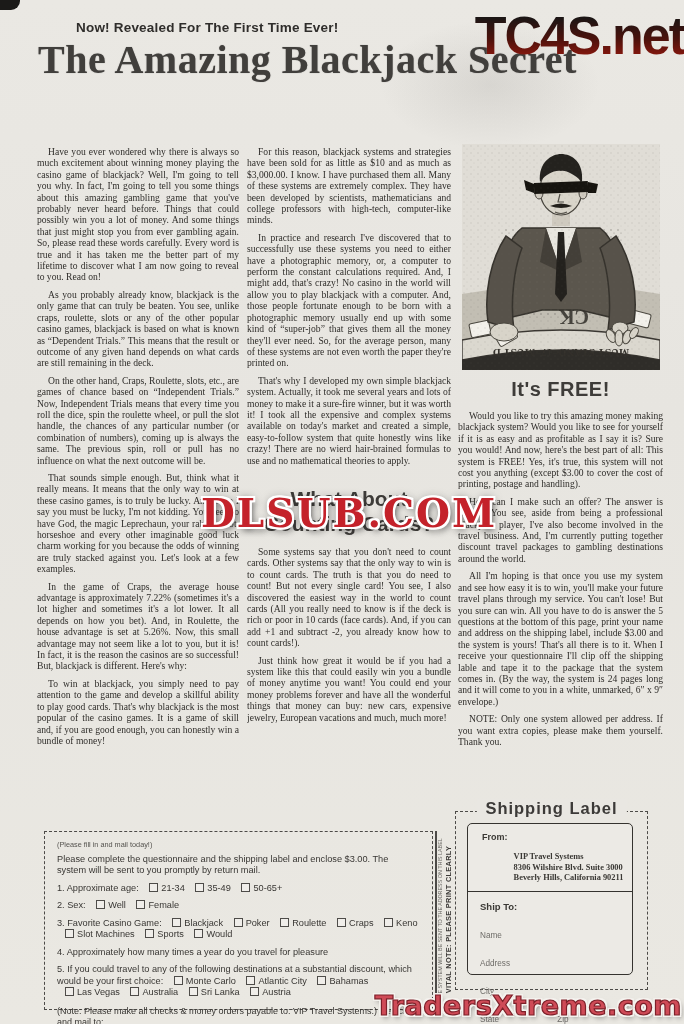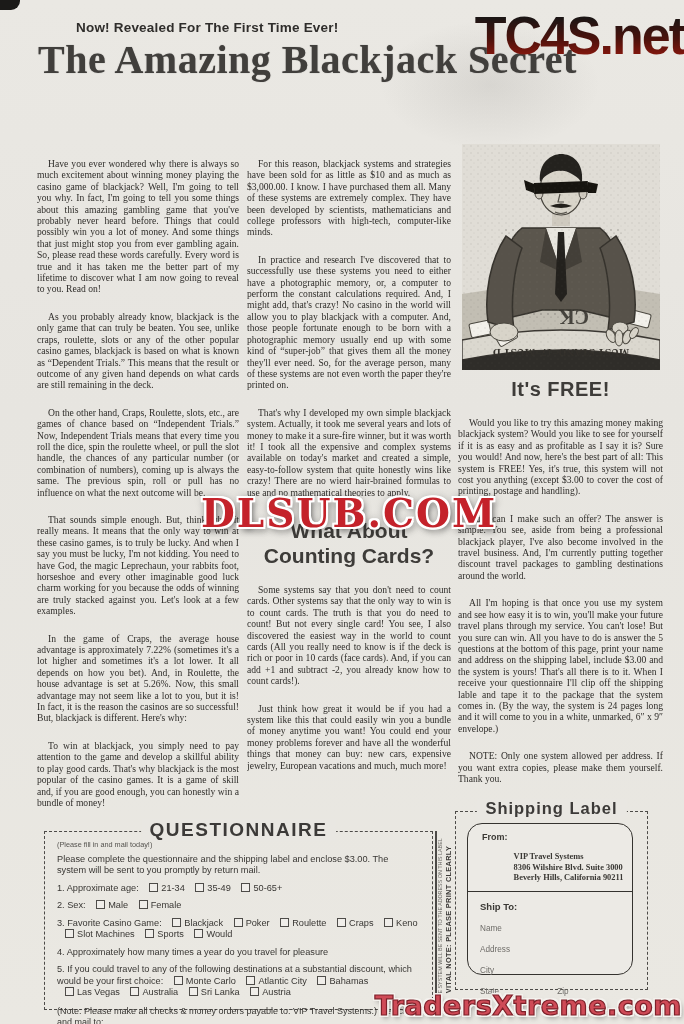--- a/index.html
+++ b/index.html
@@ -36,21 +36,21 @@
           -webkit-text-stroke:1.2px #7d2029;
           text-shadow:
             -2px 0 0 #f4f2ee,2px 0 0 #f4f2ee,0 -2px 0 #f4f2ee,0 2px 0 #f4f2ee,
             -2px -2px 0 #f4f2ee,2px 2px 0 #f4f2ee,-2px 2px 0 #f4f2ee,2px -2px 0 #f4f2ee,
             2px 3px 5px rgba(60,60,60,.55);}
   
   .col{position:absolute;top:142px;height:668px;overflow:hidden;color:#2f2d2a;}
   #col1{left:37px;width:202px;}
   #col2{left:247px;width:204px;}
   #col3{left:458px;width:205px;}
-  .col p{margin:16px 0 6px 0;text-indent:11px;text-align:justify;
+  .col p{margin:4px 0 6px 0;text-indent:11px;text-align:justify;
          font-size:9.6px;line-height:11.4px;}
   .midhead{font-family:"Liberation Sans",sans-serif;font-weight:bold;color:#3e3c39;
            font-size:21px;line-height:25px;text-align:center;margin:20px 0 10px 0;}
   #free-head{font-family:"Liberation Sans",sans-serif;font-weight:bold;color:#3e3c39;
              font-size:20px;text-align:center;margin:8px 0 9px 0;letter-spacing:.5px;}
   #man-figure{display:block;margin:2px auto 0 auto;}
   
   .dash-box{position:absolute;border:1.6px dashed #4c4a47;background:transparent;}
   #q-box{left:44px;top:831px;width:387px;height:177px;}
   #s-box{left:455px;top:811px;width:191px;height:177px;}
@@ -70,29 +70,29 @@
   .q-note{margin-top:7px;font-size:9px;}
   
   #v-line{position:absolute;left:435px;top:831px;width:1.5px;height:177px;background:#4c4a47;}
   #v-note{position:absolute;left:437px;top:1008px;width:177px;height:17px;
           transform:rotate(-90deg);transform-origin:left top;
           font-family:"Liberation Sans",sans-serif;color:#3c3a38;text-align:center;}
   #v-note .vn1{display:block;font-size:5.4px;line-height:7px;color:#6a6864;}
   #v-note .vn2{display:block;font-size:7.4px;line-height:9px;font-weight:bold;letter-spacing:.3px;}
   
   #label-card{position:absolute;left:11px;top:11px;width:164px;height:150px;
-              border:1.6px solid #35332f;border-radius:15px;background:#eceae5;}
+              border:1.6px solid #35332f;border-radius:5px;background:#eceae5;}
   #from-block{padding:8px 0 0 14px;font-size:8.4px;line-height:10.5px;color:#3a3834;
               font-family:"Liberation Serif",serif;font-weight:bold;}
   #from-block .from-word{font-family:"Liberation Sans",sans-serif;font-weight:bold;font-size:9px;}
   #from-lines{display:inline-block;vertical-align:top;margin-left:4px;margin-top:20px;}
   #label-divider{border-top:1.6px solid #35332f;margin-top:7px;}
   #shipto{padding:9px 0 0 12px;font-family:"Liberation Sans",sans-serif;}
   #shipto-label{font-size:9.5px;font-weight:bold;color:#3a3834;}
-  .fld{font-size:8.2px;color:#6e6c68;margin-top:12px;}
+  .fld{font-size:8.2px;color:#6e6c68;margin-top:19px;}
   #state-zip{display:flex;}
   #fld-zip{margin-left:58px;}
 </style>
 </head>
 <body>
 
 <div id="page">
 
   <div class="smudge" style="left:380px;top:20px;width:220px;height:130px;"></div>
   <div id="corner-mark"></div>
@@ -196,35 +196,34 @@
       <rect x="0" y="0" width="198" height="226" fill="url(#speck)" opacity=".18"></rect>
     </svg>
     <div id="free-head">It's FREE!</div>
     <p>Would you like to try this amazing money making blackjack system? Would you like to see for yourself if it is as easy and as profitable as I say it is? Sure you would! And now, here's the best part of all: This system is FREE! Yes, it's true, this system will not cost you anything (except $3.00 to cover the cost of printing, postage and handling).</p>
     <p>How can I make such an offer? The answer is simple. You see, aside from being a professional blackjack player, I've also become involved in the travel business. And, I'm currently putting together discount travel packages to gambling destinations around the world.</p>
     <p>All I'm hoping is that once you use my system and see how easy it is to win, you'll make your future travel plans through my service. You can't lose! But you sure can win. All you have to do is answer the 5 questions at the bottom of this page, print your name and address on the shipping label, include $3.00 and the system is yours! That's all there is to it. When I receive your questionnaire I'll clip off the shipping lable and tape it to the package that the system comes in. (By the way, the system is 24 pages long and it will come to you in a white, unmarked, 6″ x 9″ envelope.)</p>
     <p>NOTE: Only one system allowed per address. If you want extra copies, please make them yourself. Thank you.</p>
   </div>
 
   <div class="dash-box" id="q-box">
-    <span class="box-title" id="q-title">QUESTIONNAIRE</span>
     <div id="q-inner">
       <div id="q-sub">(Please fill in and mail today!)</div>
       <div>Please complete the questionnaire and the shipping label and enclose $3.00. The system will be sent to you promptly by return mail.</div>
 
       <div class="question">
         <span>1. Approximate age:</span>
         <span class="opt"><span class="cb"></span><span>21-34</span></span>
         <span class="opt"><span class="cb"></span><span>35-49</span></span>
         <span class="opt"><span class="cb"></span><span>50-65+</span></span>
       </div>
 
       <div class="question">
         <span>2. Sex:</span>
-        <span class="opt"><span class="cb"></span><span>Male</span></span>
+        <span class="opt"><span class="cb"></span><span>Well</span></span>
         <span class="opt"><span class="cb"></span><span>Female</span></span>
       </div>
 
       <div class="question">
         <span>3. Favorite Casino Game:</span>
         <span class="opt"><span class="cb"></span><span>Blackjack</span></span>
         <span class="opt"><span class="cb"></span><span>Poker</span></span>
         <span class="opt"><span class="cb"></span><span>Roulette</span></span>
         <span class="opt"><span class="cb"></span><span>Craps</span></span>
         <span class="opt"><span class="cb"></span><span>Keno</span></span>

